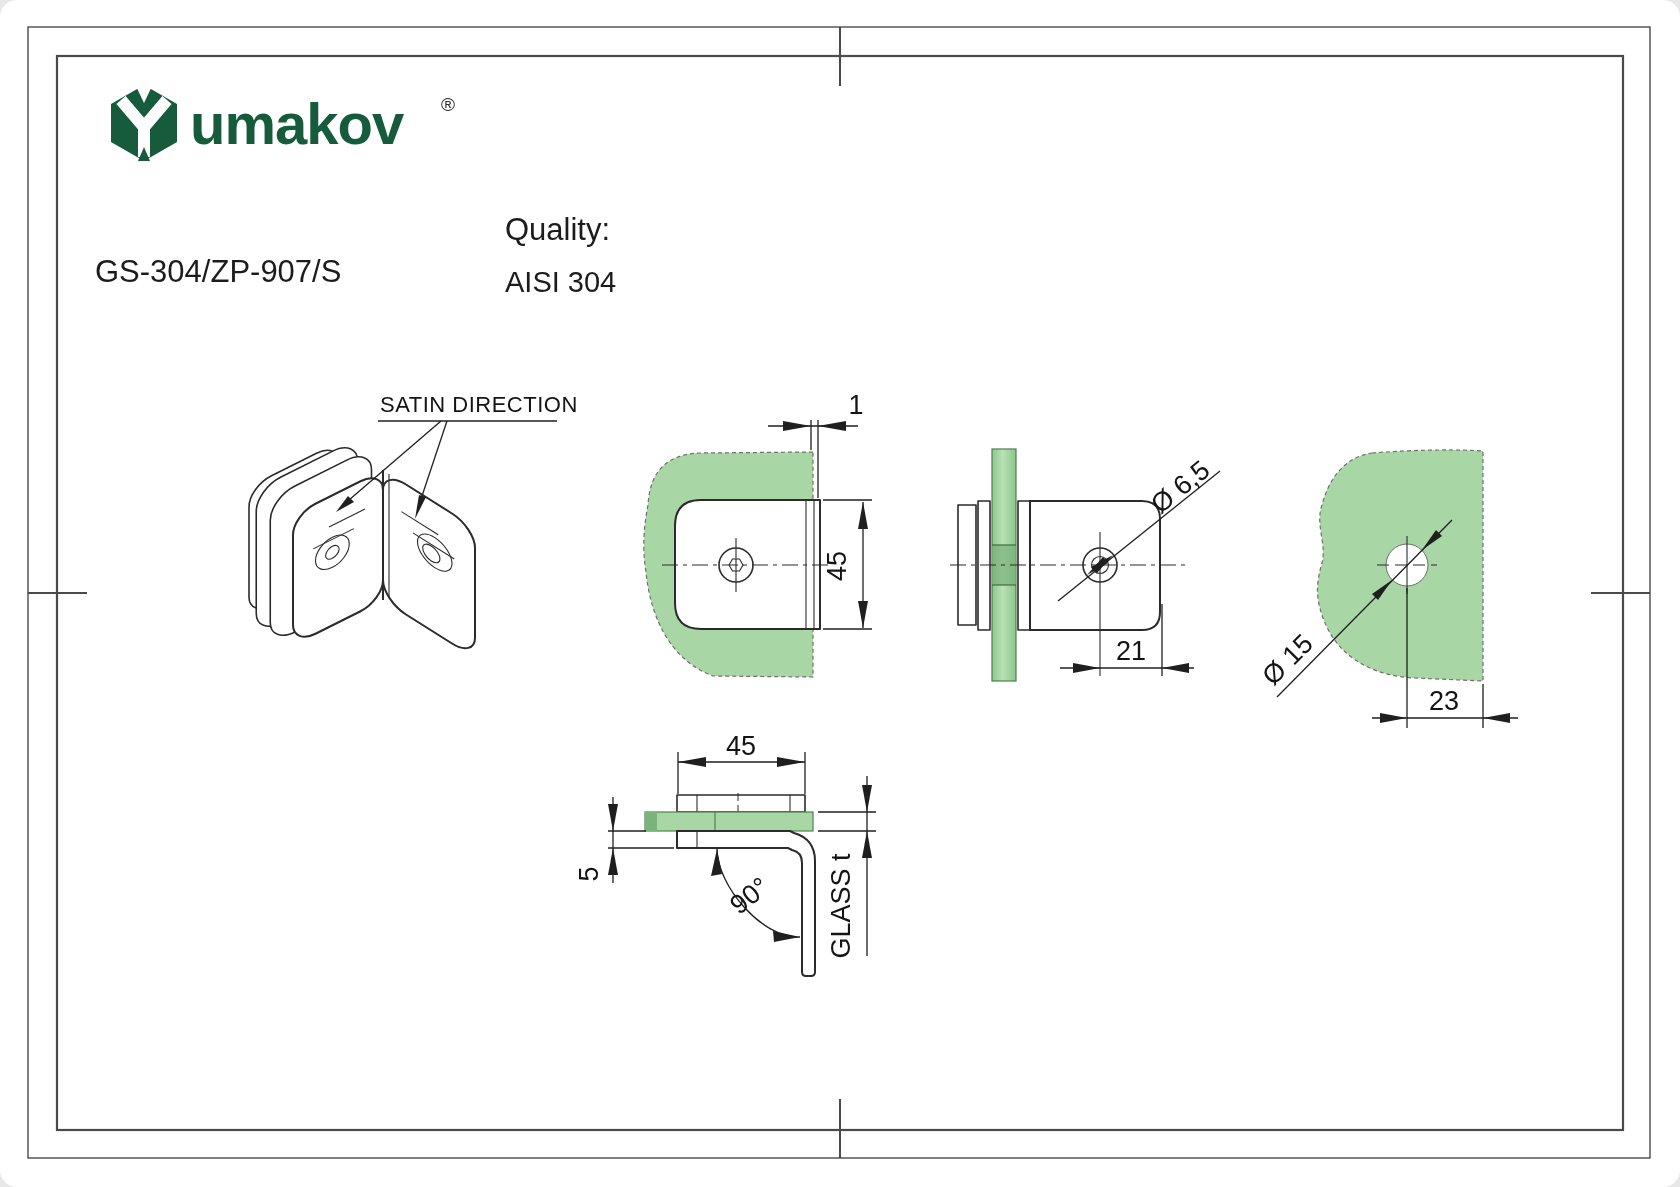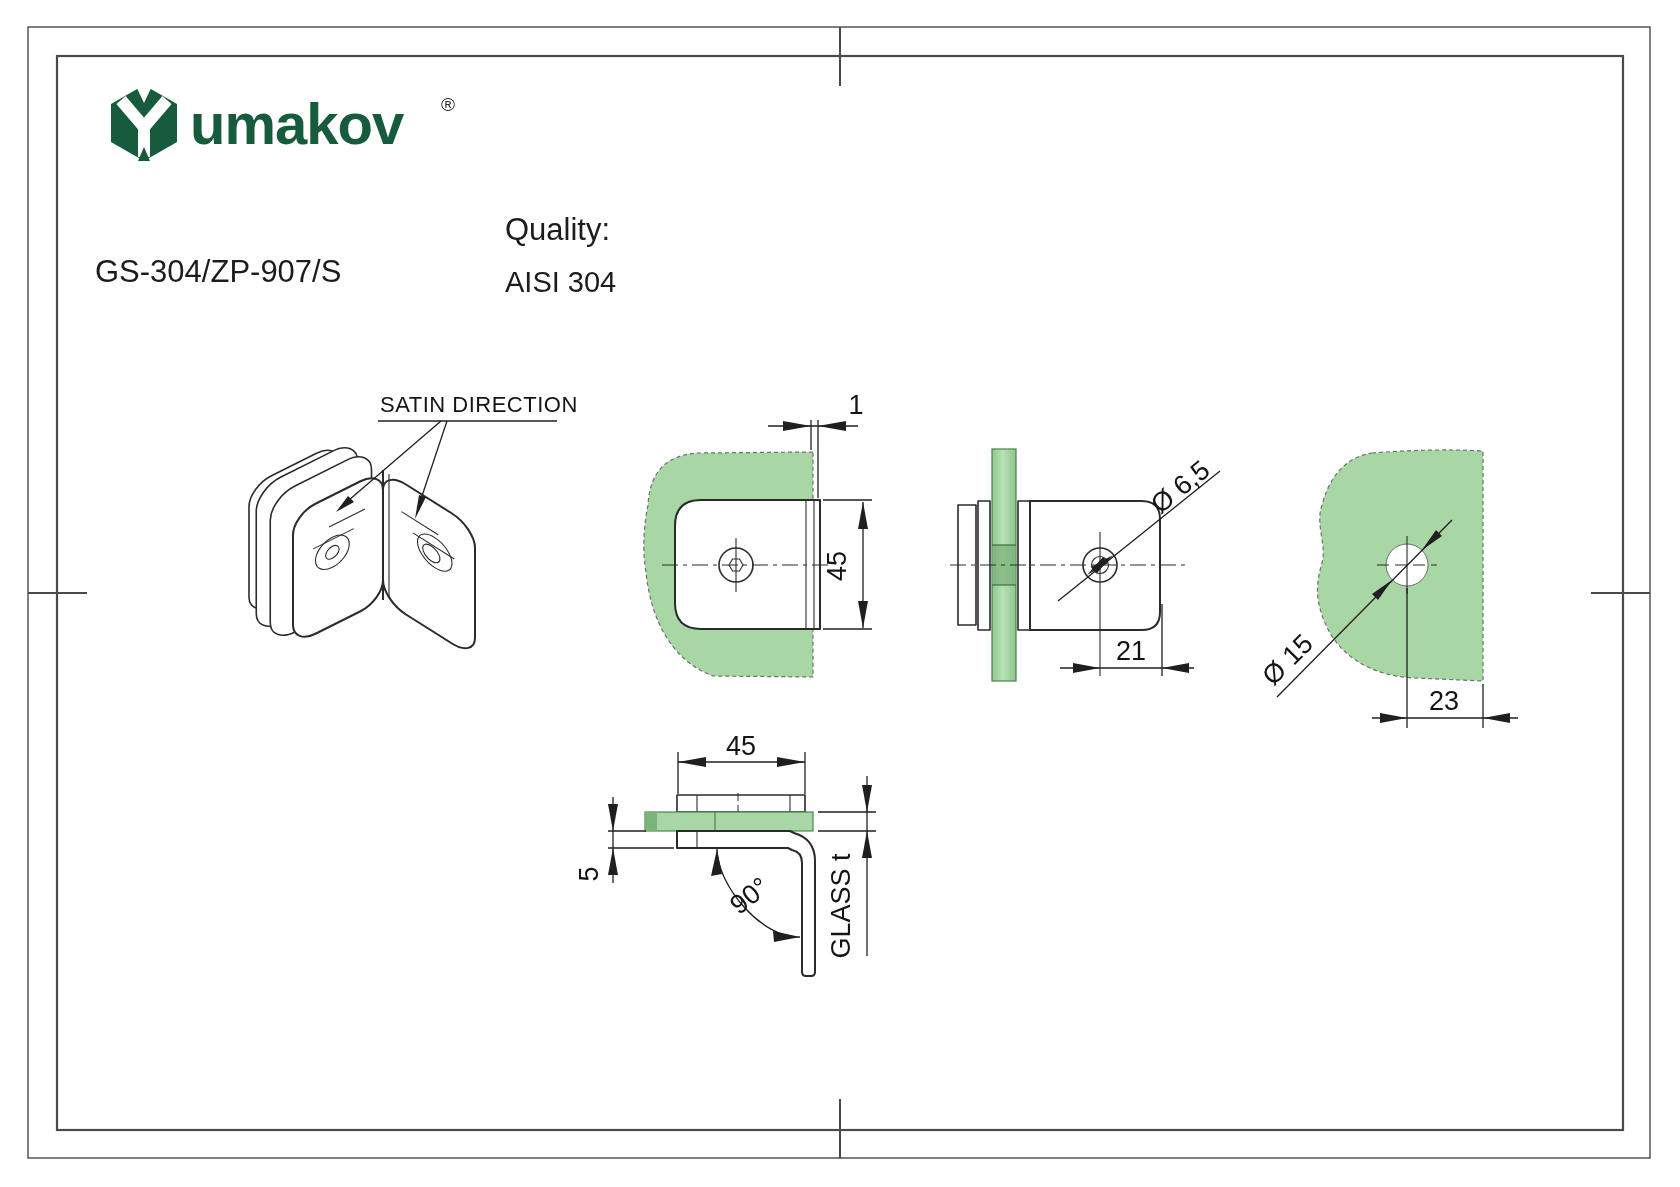--- a/index.html
+++ b/index.html
@@ -1,17 +1,17 @@
 <!DOCTYPE html>
 <html><head>
 <meta charset="utf-8">
 <style>
   html,body{margin:0;padding:0;background:#e8e8e8;}
   .sheet{position:relative;width:1680px;height:1187px;background:#ffffff;margin:0 auto;
-         font-family:"Liberation Sans",sans-serif;}
+         font-family:"Liberation Sans",sans-serif;border-radius:17px;}
   svg{position:absolute;left:0;top:0;}
   
   .ln{stroke:#2b2b2b;fill:none;stroke-width:2;stroke-linejoin:round;}
   .ln-med{stroke:#2b2b2b;fill:none;stroke-width:1.6;stroke-linejoin:round;}
   .ln-thin{stroke:#2b2b2b;fill:none;stroke-width:1.1;}
   .dim{stroke:#1f1f1f;fill:none;stroke-width:1.3;}
   .arr{fill:#1f1f1f;stroke:none;}
   .cl{stroke:#2b2b2b;stroke-width:1.1;fill:none;stroke-dasharray:16 5 4 5;}
   .glass{fill:#a8d7a5;stroke:#6f6f6f;stroke-width:1.2;stroke-dasharray:4 3;}
   .glass-solid{fill:#a8d7a5;stroke:#4f804f;stroke-width:1.2;}

